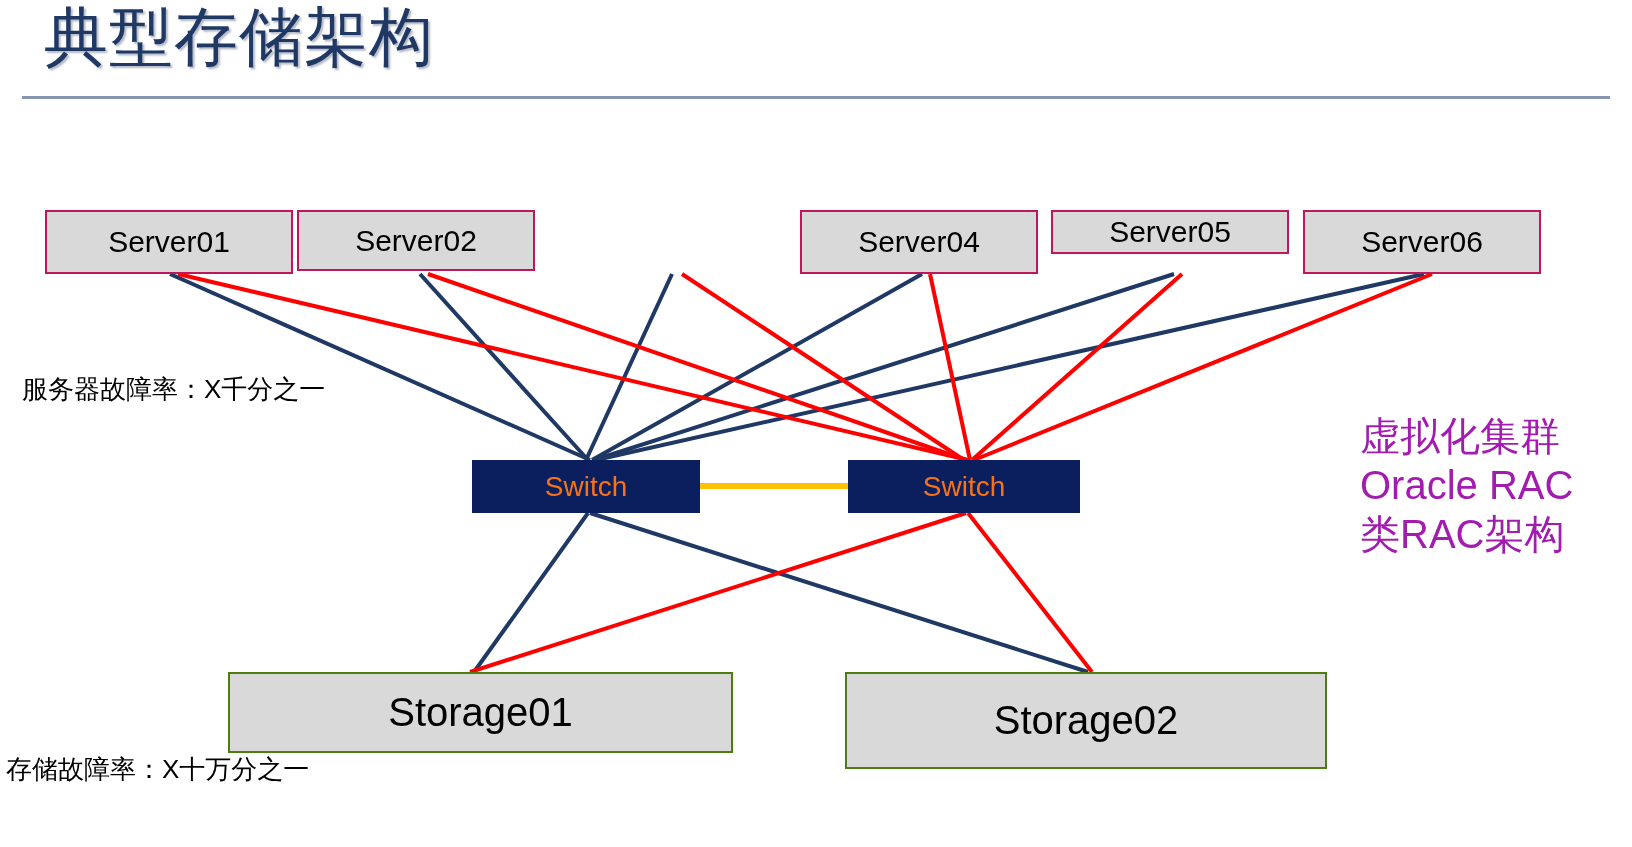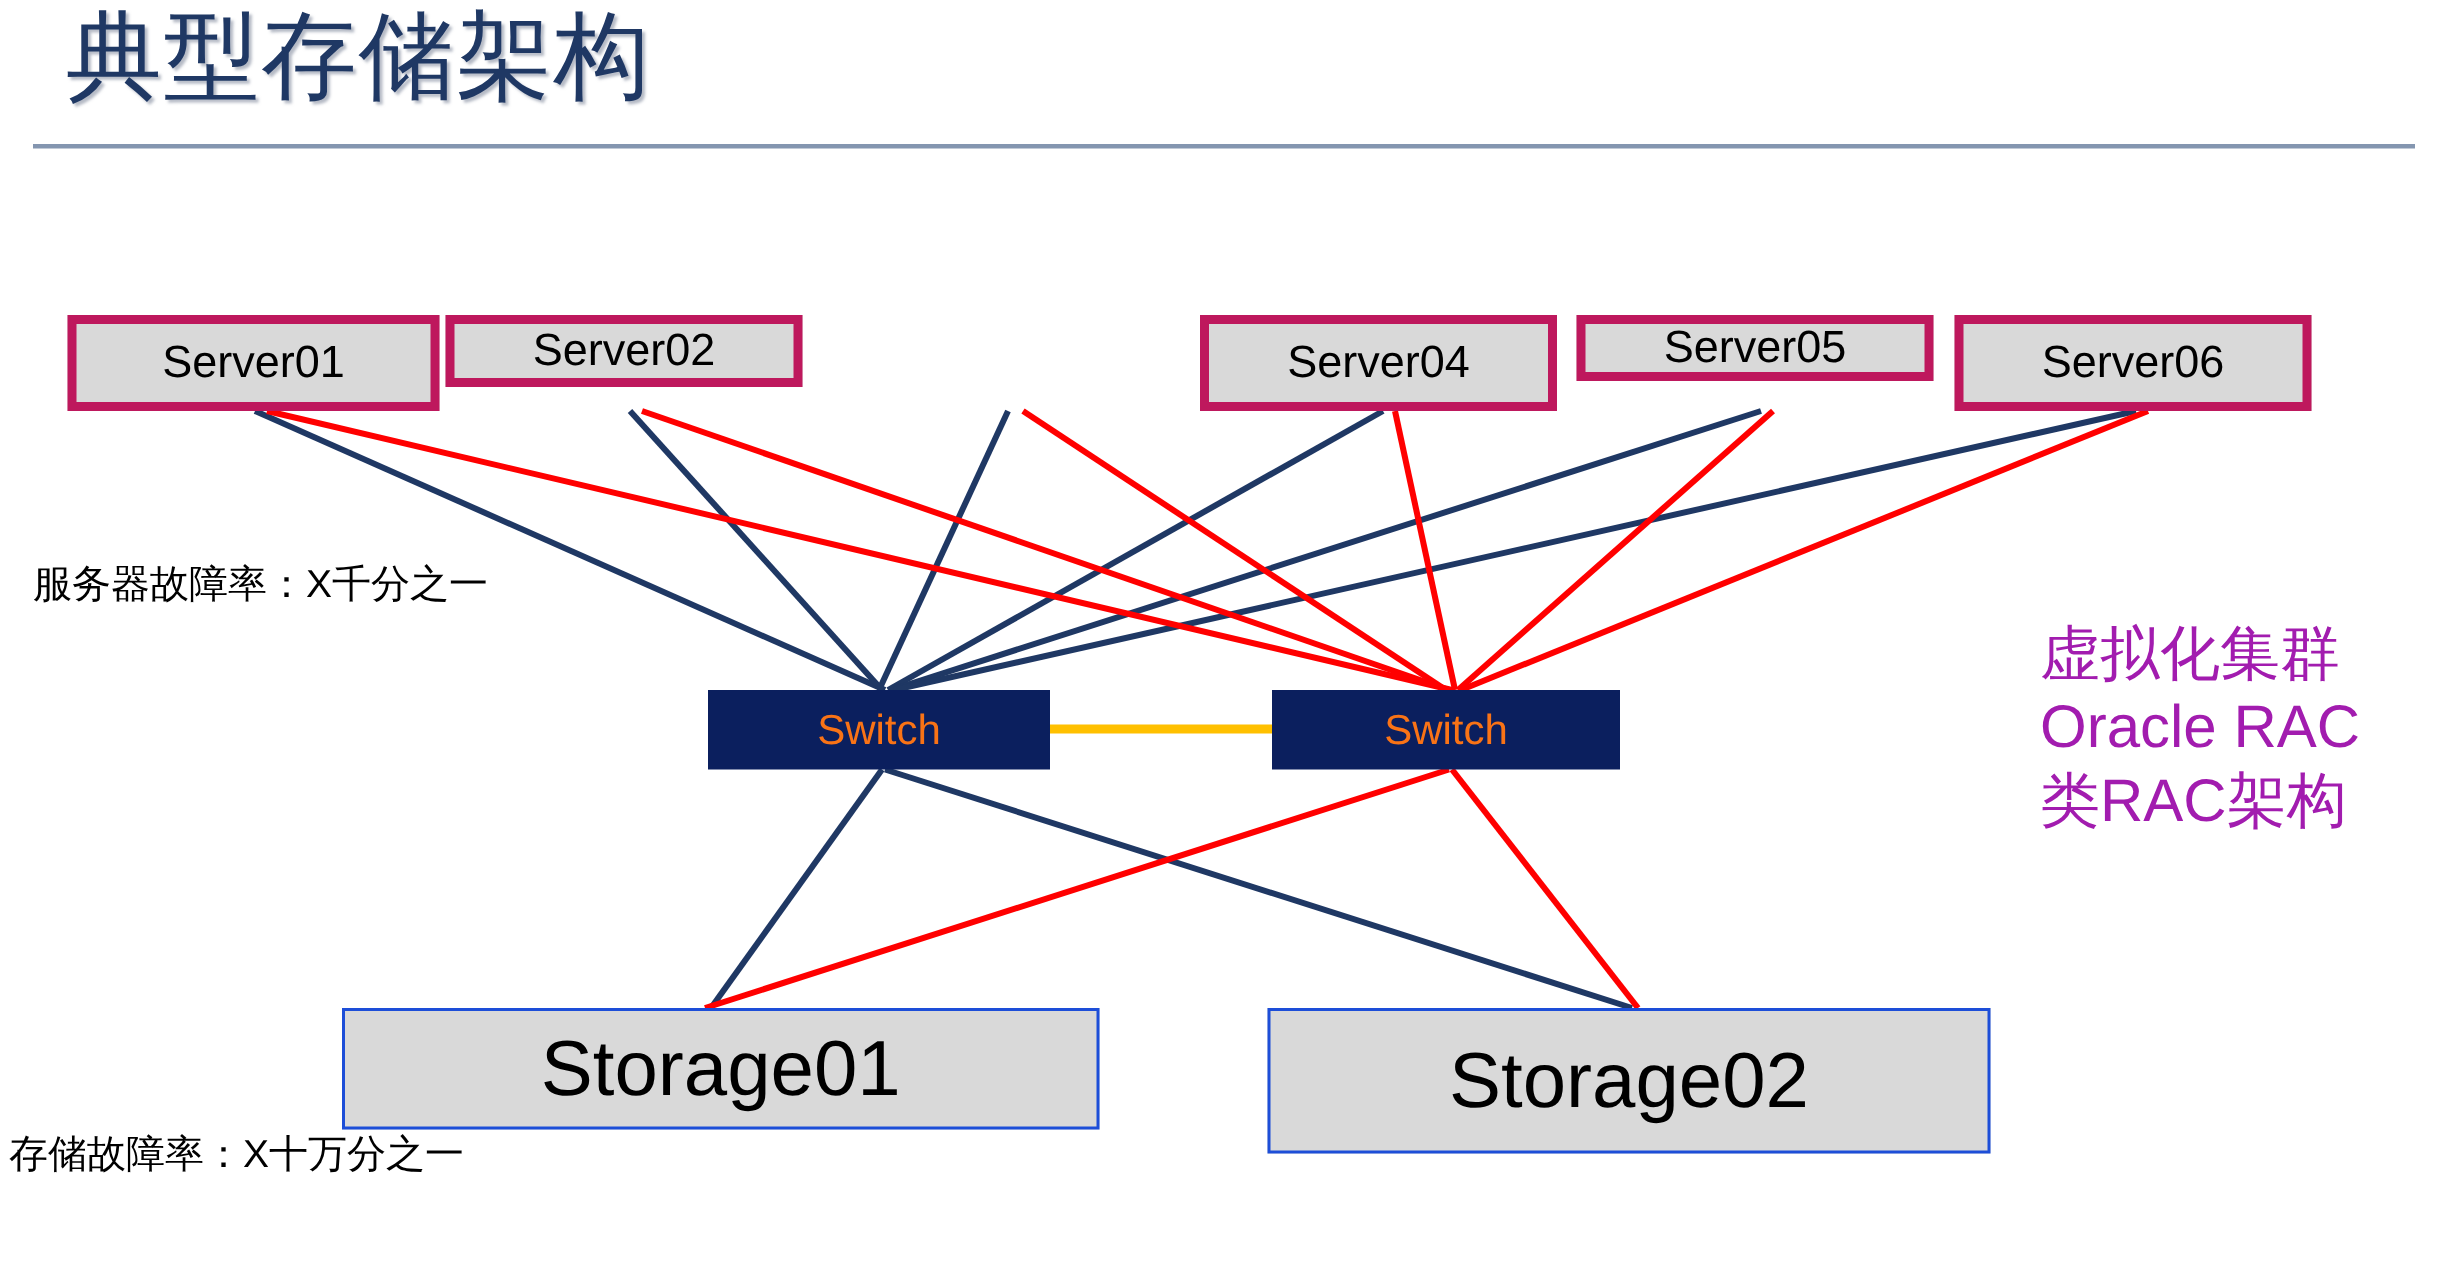--- a/index.html
+++ b/index.html
@@ -32,30 +32,30 @@
 
   
   .node{
     position:absolute;
     box-sizing:border-box;
     display:flex;align-items:center;justify-content:center;
     text-align:center;
   }
   .server{
     background:#D9D9D9;
-    border:6px solid #be185d;
+    border:2px solid #be185d;
     height:64px;
     font-size:30px;
     color:#000000;
   }
   .storage{
     background:#D9D9D9;
-    border:2px solid #1d4ed8;
+    border:2px solid #4d7c0f;
     height:81px;
-    font-size:52px;
+    font-size:40px;
     color:#000000;
   }
   .switch{
     background:#0B1F5E;
     color:#f97316;
     height:53px;
     font-size:28px;
     border:none;
   }
 
@@ -99,21 +99,21 @@
       <line x1="588" y1="513" x2="474" y2="672" stroke="#1F3864" stroke-width="4" stroke-linecap="butt"></line>
       <line x1="590" y1="513" x2="1088" y2="672" stroke="#1F3864" stroke-width="4" stroke-linecap="butt"></line>
       <line x1="966" y1="513" x2="470" y2="672" stroke="#FF0000" stroke-width="4" stroke-linecap="butt"></line>
       <line x1="968" y1="513" x2="1092" y2="672" stroke="#FF0000" stroke-width="4" stroke-linecap="butt"></line>
       <line x1="700" y1="486" x2="848" y2="486" stroke="#FFC000" stroke-width="6" stroke-linecap="butt"></line>
     </svg>
 
   <div class="node server" id="srv0" style="left: 45px; top: 210px; width: 248px; height: 64px;">
       <span>Server01</span>
     </div>
-  <div class="node server" id="srv1" style="left: 297px; top: 210px; width: 238px; height: 48px;">
+  <div class="node server" id="srv1" style="left: 297px; top: 210px; width: 238px; height: 61px;">
       <span>Server02</span>
     </div>
   <div class="node server" id="srv3" style="left: 800px; top: 210px; width: 238px; height: 64px;">
       <span>Server04</span>
     </div>
   <div class="node server" id="srv4" style="left: 1051px; top: 210px; width: 238px; height: 44px;">
       <span>Server05</span>
     </div>
   <div class="node server" id="srv5" style="left: 1303px; top: 210px; width: 238px; height: 64px;">
       <span>Server06</span>

